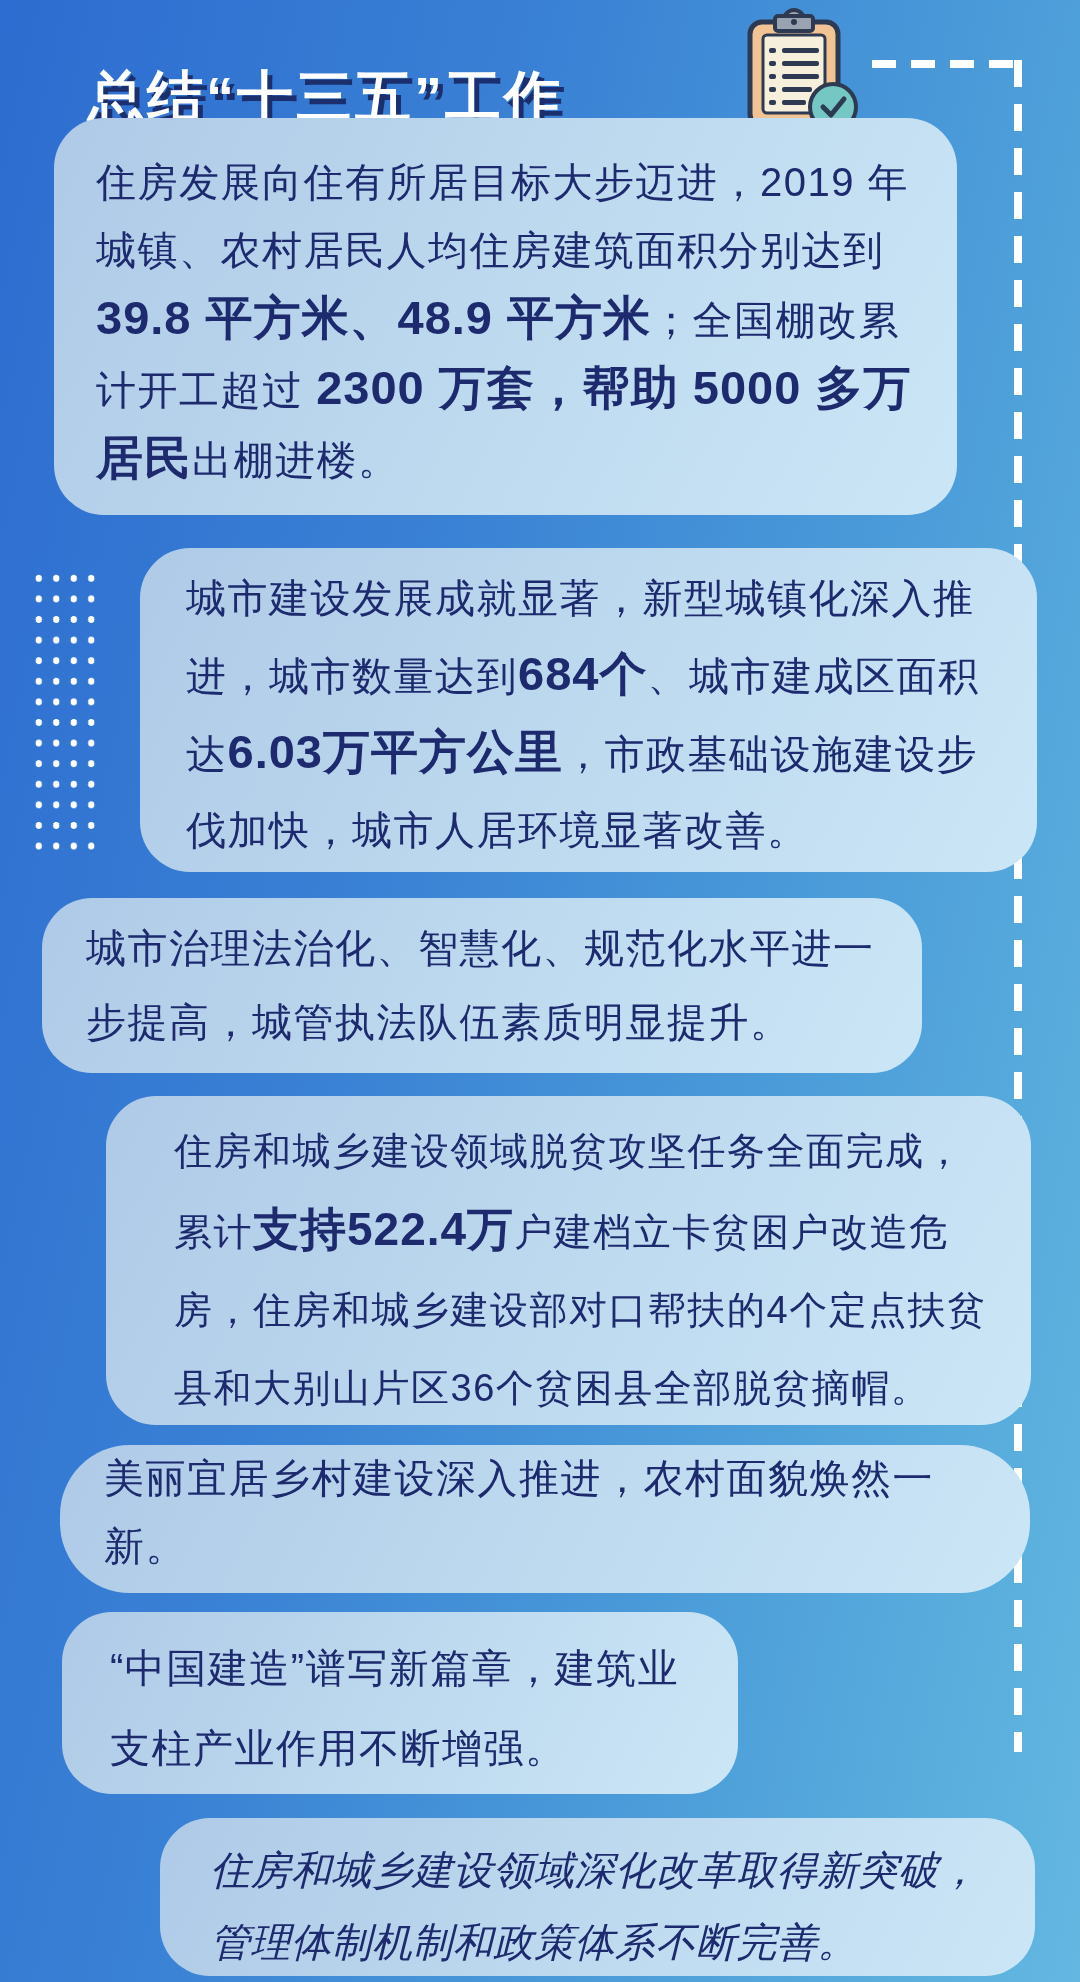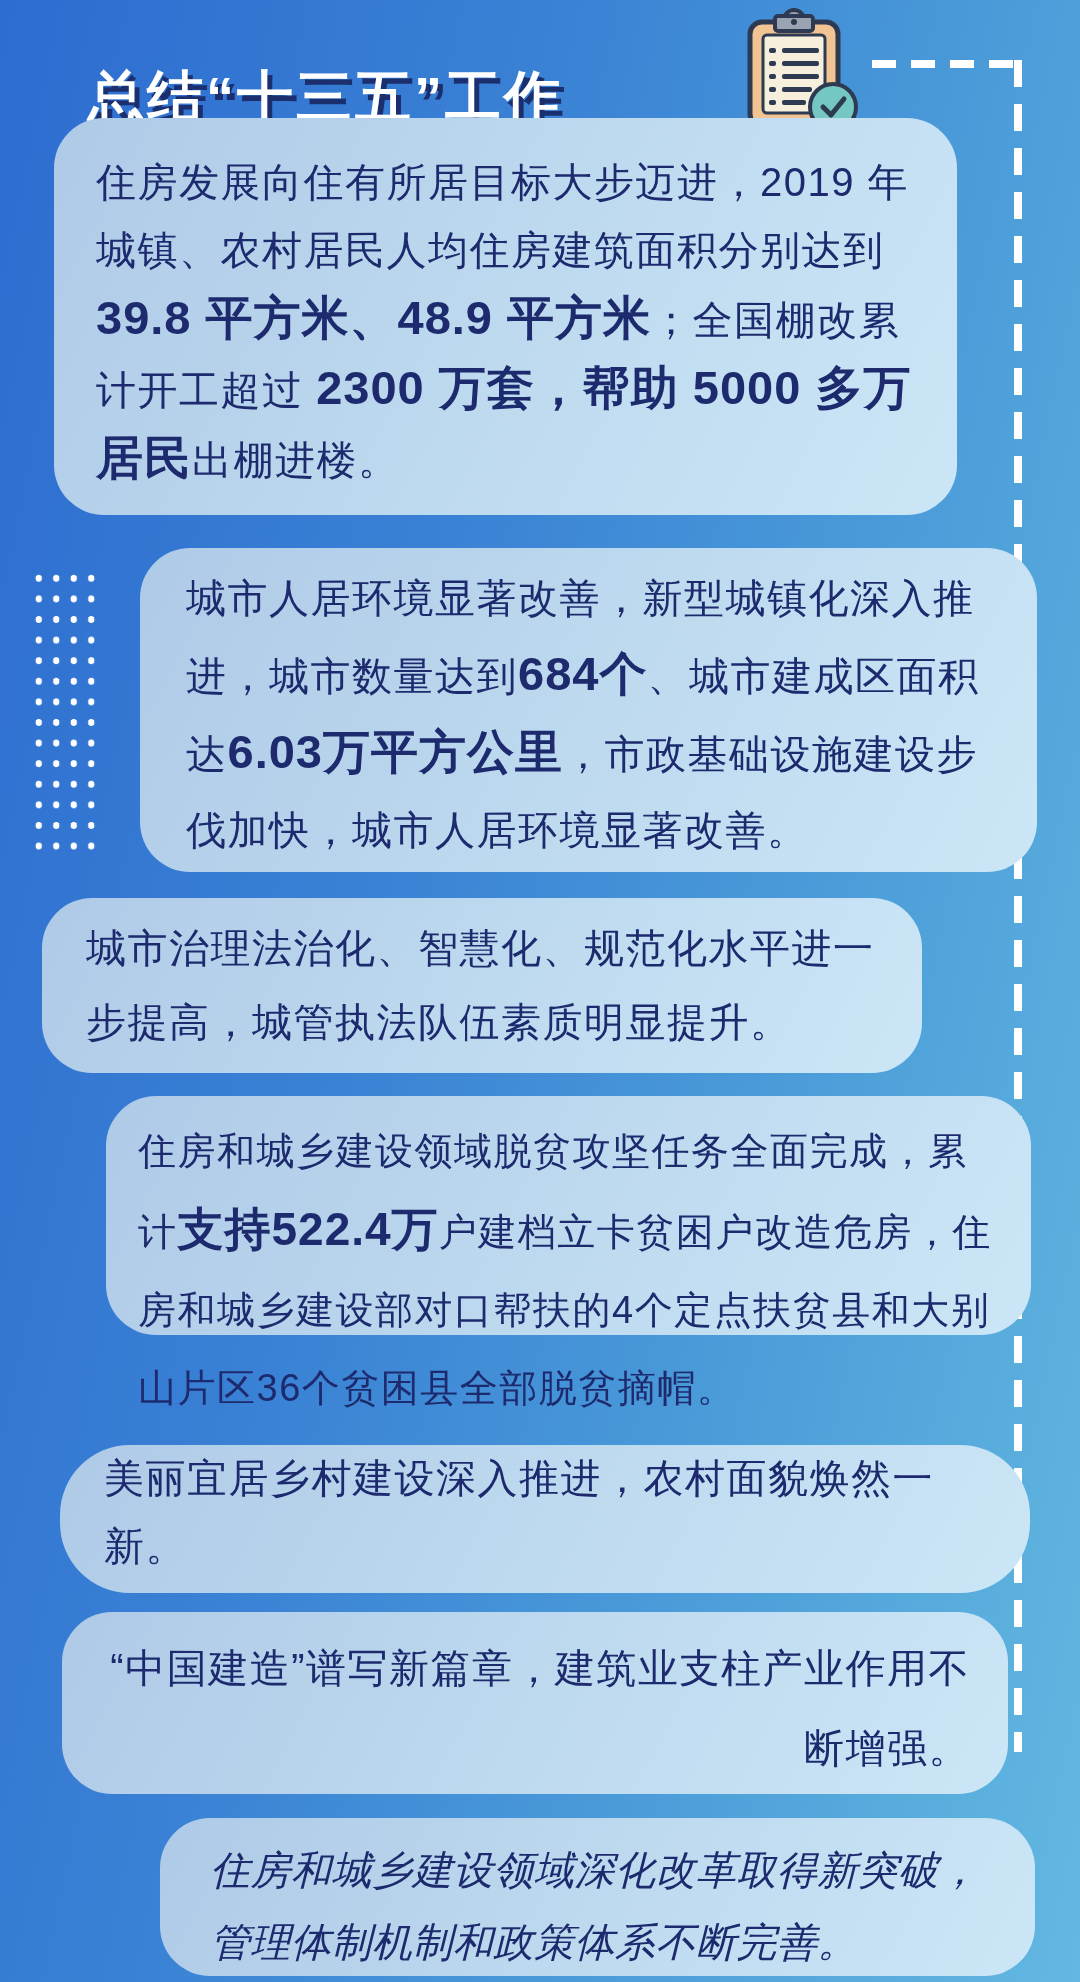--- a/index.html
+++ b/index.html
@@ -38,25 +38,25 @@
   .card{
     position:absolute;z-index:2;box-sizing:border-box;
     background:linear-gradient(118deg,#aecae7 0%,#bcd8ee 45%,#cbe6f6 100%);
     border-radius:50px;
     color:#1d2b6e;font-size:40px;line-height:68px;letter-spacing:1.5px;
   }
   .card b{font-weight:800;font-size:47px;letter-spacing:1px;}
   .c1{left:54px;top:118px;width:903px;height:397px;padding:30px 38px 12px 42px;}
   .c2{left:140px;top:548px;width:897px;height:324px;padding:12px 42px 0 46px;line-height:76px;}
   .c3{left:42px;top:898px;width:880px;height:175px;padding:14px 38px 0 44px;line-height:74px;font-family:Liberation Serif, serif;}
-  .c4{left:106px;top:1096px;width:925px;height:239px;padding:16px 38px 0 32px;line-height:78px;font-size:38px;}
+  .c4{left:106px;top:1096px;width:925px;height:329px;padding:16px 38px 0 68px;line-height:78px;font-size:38px;}
   .c4 b{font-size:46px;}
   .c5{left:60px;top:1445px;width:970px;height:148px;border-radius:70px;
       display:flex;align-items:center;padding:0 38px 15px 44px;}
-  .c6{left:62px;top:1612px;width:946px;height:182px;padding:16px 38px 0 48px;line-height:80px;text-align:right;}
+  .c6{left:62px;top:1612px;width:676px;height:182px;padding:16px 38px 0 48px;line-height:80px;}
   .c7{left:160px;top:1818px;width:875px;height:158px;padding:16px 38px 0 50px;line-height:72px;letter-spacing:0.5px;font-style:italic;}
 </style>
 </head>
 <body>
 
 <div class="page">
 
   <div class="dash-h"></div>
   <div class="dash-v"></div>
   <div class="dot-grid"></div>
@@ -87,21 +87,21 @@
         <rect x="40" y="92" width="24" height="5" rx="2"></rect>
     </g>
 
     <g>
       <circle cx="91" cy="99" r="23" fill="#74c7c3" stroke="#2d3a52" stroke-width="4"></circle>
       <polyline points="81,99 89,107 102,91" fill="none" stroke="#2d3a52" stroke-width="5" stroke-linecap="round" stroke-linejoin="round"></polyline>
     </g>
   </svg>
 
   <section class="card c1"><span>住房发展向住有所居目标大步迈进，2019 年城镇、农村居民人均住房建筑面积分别达到 </span><b>39.8 平方米、48.9 平方米</b><span>；全国棚改累计开工超过 </span><b>2300 万套，帮助 5000 多万居民</b><span>出棚进楼。</span></section>
-  <section class="card c2"><span>城市人居环境显著改善，新型城镇化深入推进，城市数量达到</span><b>684个</b><span>、城市建成区面积达</span><b>6.03万平方公里</b><span>，市政基础设施建设步伐加快，城市人居环境显著改善。</span></section>
+  <section class="card c2"><span>城市建设发展成就显著，新型城镇化深入推进，城市数量达到</span><b>684个</b><span>、城市建成区面积达</span><b>6.03万平方公里</b><span>，市政基础设施建设步伐加快，城市人居环境显著改善。</span></section>
   <section class="card c3"><span>城市治理法治化、智慧化、规范化水平进一步提高，城管执法队伍素质明显提升。</span></section>
   <section class="card c4"><span>住房和城乡建设领域脱贫攻坚任务全面完成，累计</span><b>支持522.4万</b><span>户建档立卡贫困户改造危房，住房和城乡建设部对口帮扶的4个定点扶贫县和大别山片区36个贫困县全部脱贫摘帽。</span></section>
   <section class="card c5">
       <span><span>美丽宜居乡村建设深入推进，农村面貌焕然一新。</span></span>
     </section>
   <section class="card c6"><span>“中国建造”谱写新篇章，建筑业支柱产业作用不断增强。</span></section>
   <section class="card c7"><span>住房和城乡建设领域深化改革取得新突破，管理体制机制和政策体系不断完善。</span></section>
 
 </div>
 

